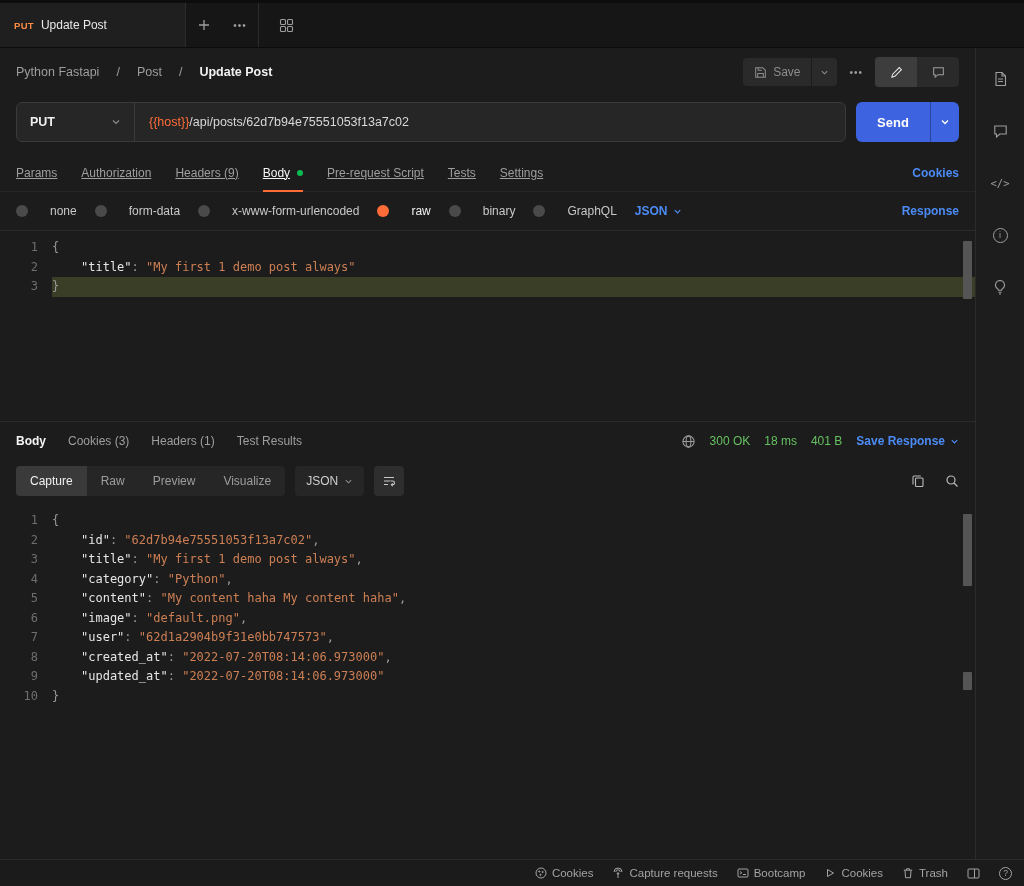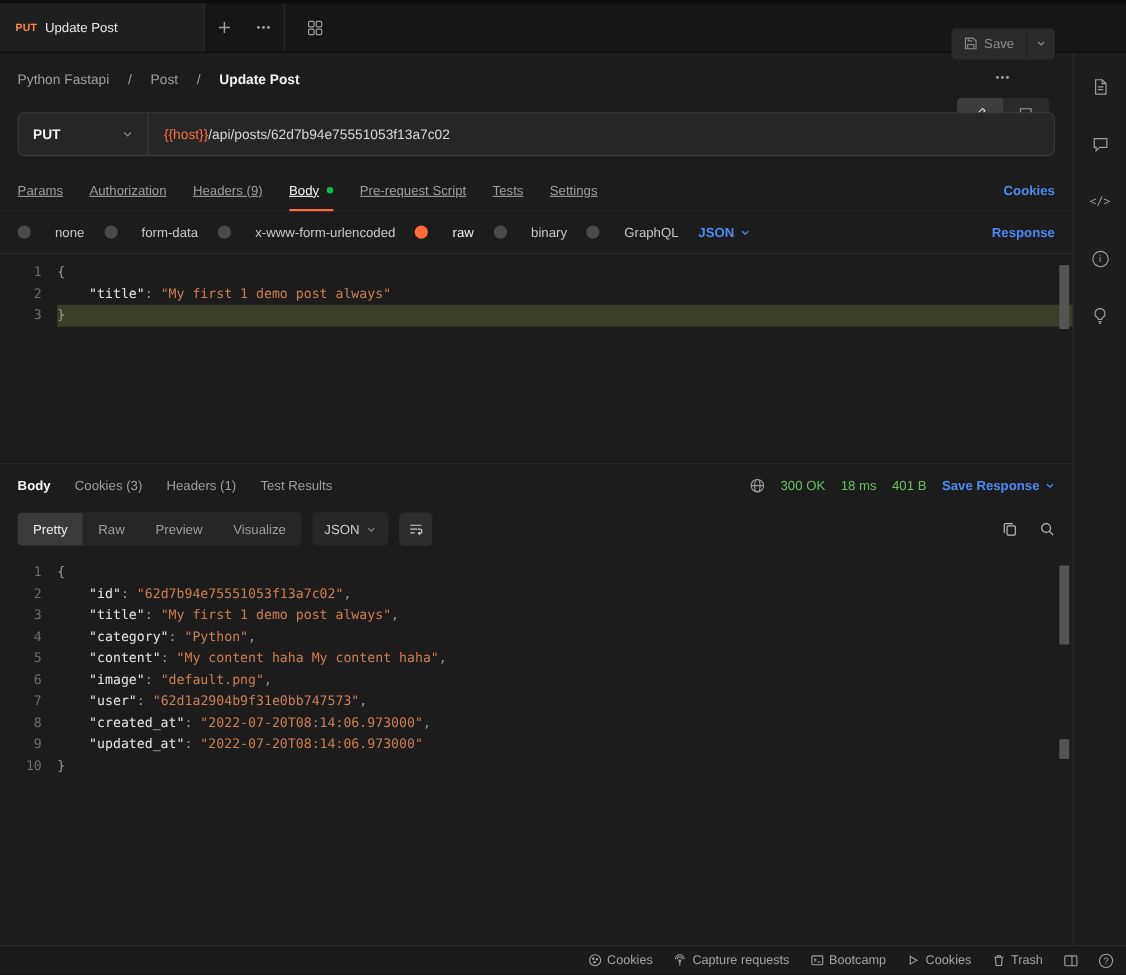--- a/index.html
+++ b/index.html
@@ -17,21 +17,21 @@
   .env { margin-left:auto; width:240px; border-left:1px solid #2b2b2b; display:flex; align-items:center; justify-content:space-between; padding:0 16px; font-size:12px; color:#d6d6d6; cursor:pointer; }
   .topbar-quick { width:56px; border-left:1px solid #2b2b2b; display:flex; align-items:center; justify-content:center; color:#9e9e9e; cursor:pointer; }
 
   
   .main-row { flex:1; display:flex; min-height:0; }
   .content { flex:1; display:flex; flex-direction:column; min-width:0; }
 
   
   .crumb-row { height:48px; flex:none; display:flex; align-items:center; padding:0 16px; gap:17px; font-size:12.5px; color:#9e9e9e; }
   .crumb-row .current { color:#f2f2f2; font-weight:700; }
-  .crumb-actions { margin-left:auto; display:flex; align-items:center; gap:12px;flex-direction:column; }
+  .crumb-actions { margin-left:auto; display:flex; align-items:center; gap:12px; }
   .save-split { display:flex; align-items:stretch; background:#2a2a2a; border-radius:4px; overflow:hidden; color:#8d8d8d; font-size:12px; }
   .save-main { display:flex; align-items:center; gap:6px; padding:7px 11px; cursor:pointer; }
   .save-caret { display:flex; align-items:center; padding:0 8px; border-left:1px solid #1c1c1c; cursor:pointer; }
   .mini-more { color:#9e9e9e; font-size:10px; letter-spacing:1px; cursor:pointer; }
   .edit-group { display:flex; background:#2a2a2a; border-radius:4px; overflow:hidden; }
   .edit-group .seg { width:42px; height:30px; display:flex; align-items:center; justify-content:center; color:#9e9e9e; cursor:pointer; }
   .edit-group .seg.on { background:#3d3d3d; color:#e8e8e8; }
 
   
   .url-row { flex:none; display:flex; align-items:center; gap:10px; padding:6px 16px 12px; }
@@ -200,20 +200,32 @@
             <span>PUT</span>
             <span style="color:#8a8a8a">
                 <svg width="10" height="10" viewBox="0 0 10 10">
                   <path d="M2 3.5 5 6.5 8 3.5" fill="none" stroke="currentColor" stroke-width="1.2"></path>
                 </svg>
               </span>
           </div>
           <div class="url-field">
             <span class="host">{{host}}</span>
               <span>/api/posts/62d7b94e75551053f13a7c02</span>
+          </div>
+        </div>
+        <div class="send-split">
+          <div class="send-main">
+            <span>Send</span>
+          </div>
+          <div class="send-caret">
+            <span>
+                <svg width="10" height="10" viewBox="0 0 10 10">
+                  <path d="M2 3.5 5 6.5 8 3.5" fill="none" stroke="currentColor" stroke-width="1.3"></path>
+                </svg>
+              </span>
           </div>
         </div>
       </div>
 
       <div class="rtabs">
         <div class="rtab">
             <span>Params</span>
           </div>
         <div class="rtab">
             <span>Authorization</span>
@@ -315,21 +327,21 @@
                 <svg width="9" height="9" viewBox="0 0 10 10">
                   <path d="M2 3.5 5 6.5 8 3.5" fill="none" stroke="currentColor" stroke-width="1.4"></path>
                 </svg>
               </span>
           </div>
         </div>
       </div>
 
       <div class="resp-tools">
         <div class="segmented">
-          <span class="vseg on">Pretty</span>
+          <span class="vseg on">Capture</span>
           <span class="vseg">Raw</span>
           <span class="vseg">Preview</span>
           <span class="vseg">Visualize</span>
         </div>
         <div class="resp-lang">
           <span>JSON</span>
           <span style="color:#8a8a8a">
               <svg width="9" height="9" viewBox="0 0 10 10">
                 <path d="M2 3.5 5 6.5 8 3.5" fill="none" stroke="currentColor" stroke-width="1.2"></path>
               </svg>

